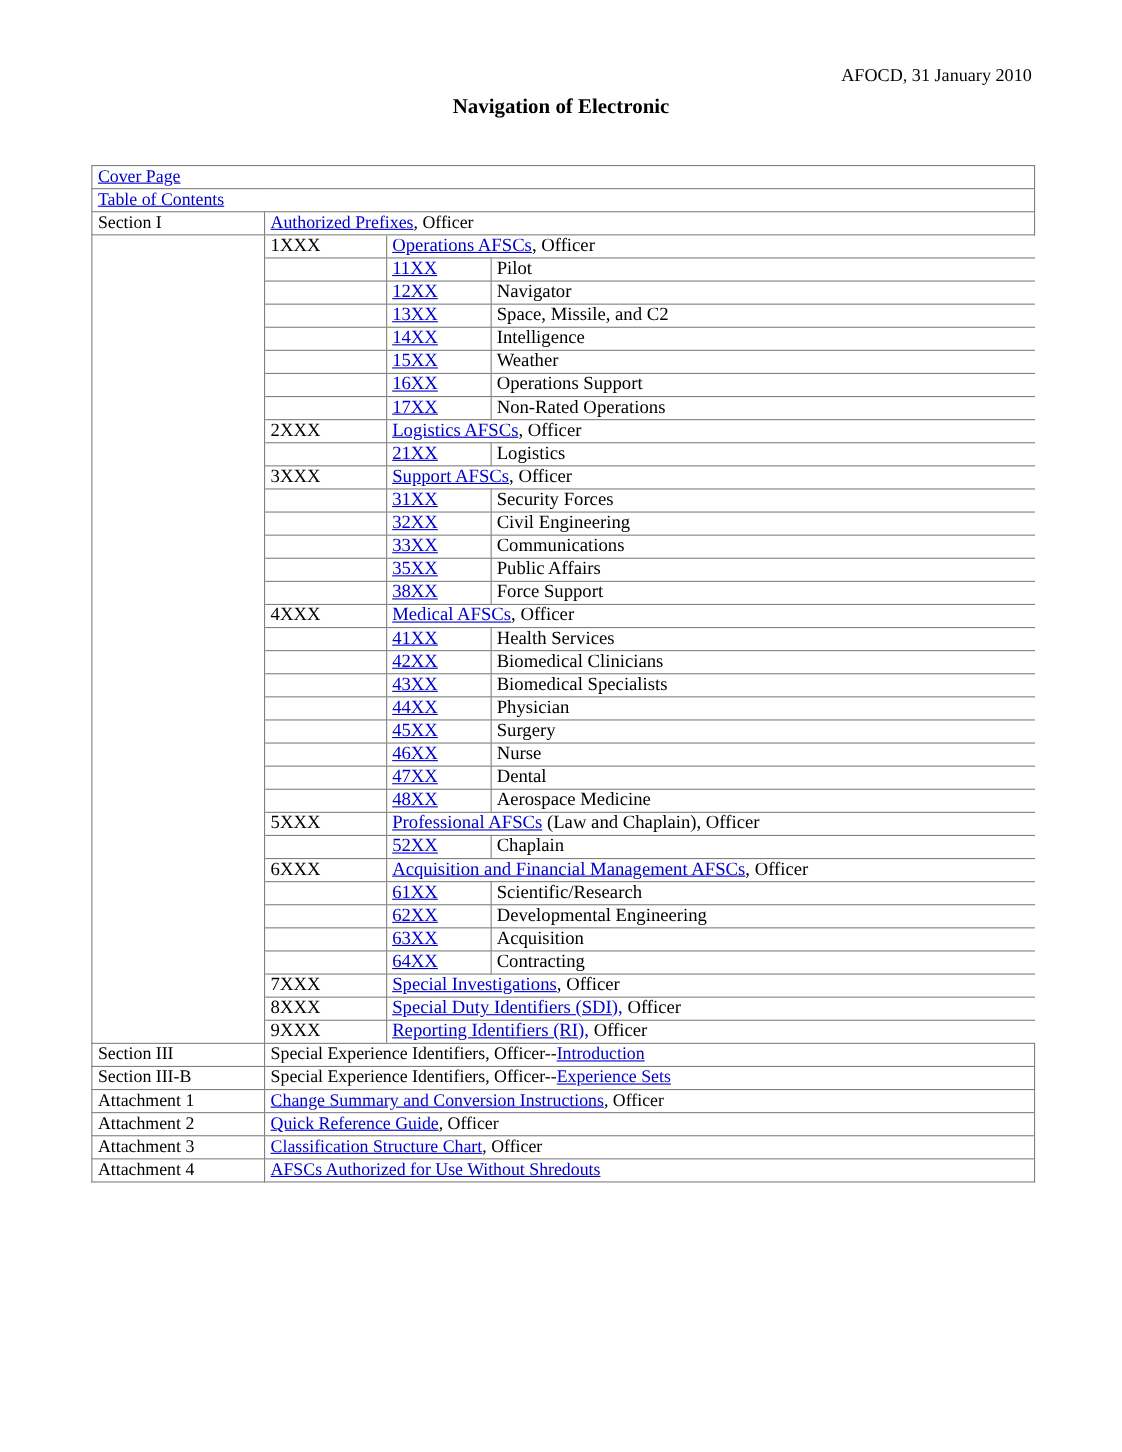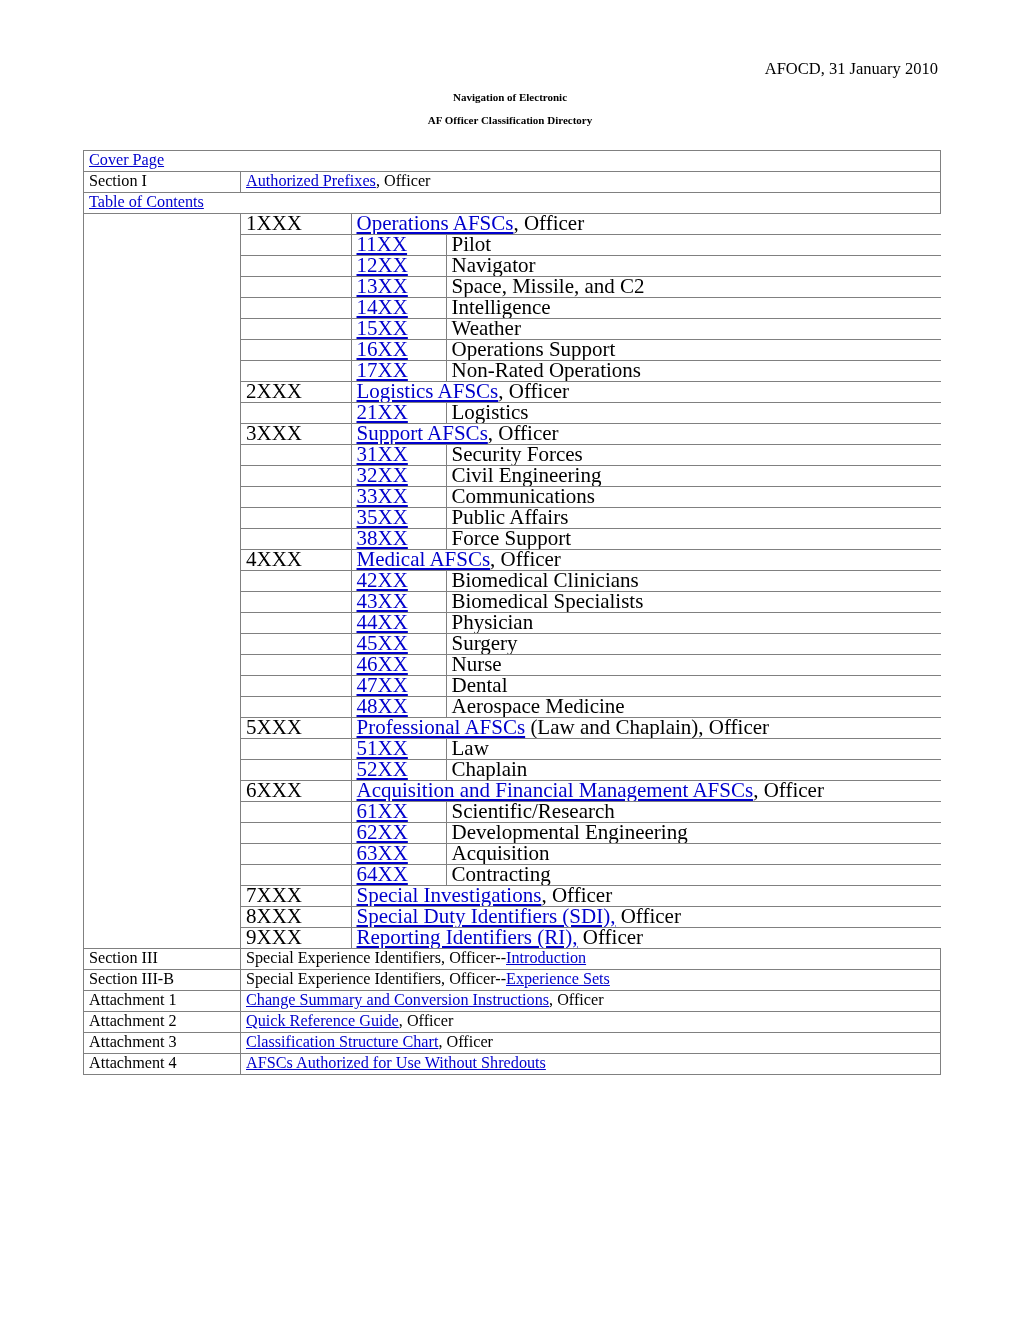--- a/index.html
+++ b/index.html
@@ -35,21 +35,21 @@
   }
 
   
   .title-block {
     position: absolute;
     top: 86px;
     left: 0;
     width: 1020px;
     text-align: center;
     font-weight: bold;
-    font-size: 11px;
+    font-size: 19px;
     line-height: 23px;
   }
   .title-block .tline { display: block; }
 
   
   .nav-table-wrap {
     position: absolute;
     top: 150px;
     left: 83px;
     width: 857px;
@@ -70,21 +70,21 @@
     overflow: hidden;
     white-space: nowrap;
   }
   td.blank-cell { padding: 0; }
 
   
   table.sub-table {
     border-collapse: collapse;
     width: 100%;
     table-layout: fixed;
-    font-size: 21px;
+    font-size: 17px;
   }
   table.sub-table td {
     border: 1px solid #808080;
     padding: 0px 0px 1px 5px;
     vertical-align: top;
     line-height: 18px;
     height: 19px;
     white-space: nowrap;
     overflow: hidden;
   }
@@ -104,40 +104,39 @@
 </style>
 </head>
 <body>
 
 <div class="page">
 
   <div class="doc-header">AFOCD, 31 January 2010</div>
 
   <div class="title-block">
     <span class="tline">Navigation of Electronic</span>
-    <span class="tline">AF Officer Classification Directory</span>
   </div>
 
   <div class="nav-table-wrap">
     <table class="nav-table">
       <colgroup>
         <col style="width:157px">
         <col style="width:700px">
       </colgroup>
       <tbody id="nav-body">
 
       <tr>
             <td colspan="2"><a class="doclink">Cover Page</a></td>
           </tr>
           <tr>
+            <td colspan="2"><a class="doclink">Table of Contents</a></td>
+          </tr>
+          <tr>
             <td><span class="plain">Section I</span></td>
             <td><a class="doclink">Authorized Prefixes</a><span class="plain">, Officer</span></td>
-          </tr>
-          <tr>
-            <td colspan="2"><a class="doclink">Table of Contents</a></td>
           </tr>
           <tr>
             <td class="blank-cell"></td>
             <td class="host-cell">
               <table class="sub-table">
                 <colgroup>
                   <col style="width: 110px;">
                   <col style="width: 95px;">
                   <col style="width: 495px;">
                 </colgroup>
@@ -218,20 +217,25 @@
                     <td class="no-left"></td>
                     <td><a class="doclink">38XX</a></td>
                     <td class="no-right"><span class="plain">Force Support</span></td>
                   </tr>
                   <tr>
                     <td class="no-left"><span class="plain">4XXX</span></td>
                     <td class="no-right" colspan="2"><a class="doclink">Medical AFSCs</a><span class="plain">, Officer</span></td>
                   </tr>
                   <tr>
                     <td class="no-left"></td>
+                    <td><a class="doclink">41XX</a></td>
+                    <td class="no-right"><span class="plain">Health Services</span></td>
+                  </tr>
+                  <tr>
+                    <td class="no-left"></td>
                     <td><a class="doclink">42XX</a></td>
                     <td class="no-right"><span class="plain">Biomedical Clinicians</span></td>
                   </tr>
                   <tr>
                     <td class="no-left"></td>
                     <td><a class="doclink">43XX</a></td>
                     <td class="no-right"><span class="plain">Biomedical Specialists</span></td>
                   </tr>
                   <tr>
                     <td class="no-left"></td>
@@ -254,25 +258,20 @@
                     <td class="no-right"><span class="plain">Dental</span></td>
                   </tr>
                   <tr>
                     <td class="no-left"></td>
                     <td><a class="doclink">48XX</a></td>
                     <td class="no-right"><span class="plain">Aerospace Medicine</span></td>
                   </tr>
                   <tr>
                     <td class="no-left"><span class="plain">5XXX</span></td>
                     <td class="no-right" colspan="2"><a class="doclink">Professional AFSCs</a><span class="plain"> (Law and Chaplain), Officer</span></td>
-                  </tr>
-                  <tr>
-                    <td class="no-left"></td>
-                    <td><a class="doclink">51XX</a></td>
-                    <td class="no-right"><span class="plain">Law</span></td>
                   </tr>
                   <tr>
                     <td class="no-left"></td>
                     <td><a class="doclink">52XX</a></td>
                     <td class="no-right"><span class="plain">Chaplain</span></td>
                   </tr>
                   <tr>
                     <td class="no-left"><span class="plain">6XXX</span></td>
                     <td class="no-right" colspan="2"><a class="doclink">Acquisition and Financial Management AFSCs</a><span class="plain">, Officer</span></td>
                   </tr>

